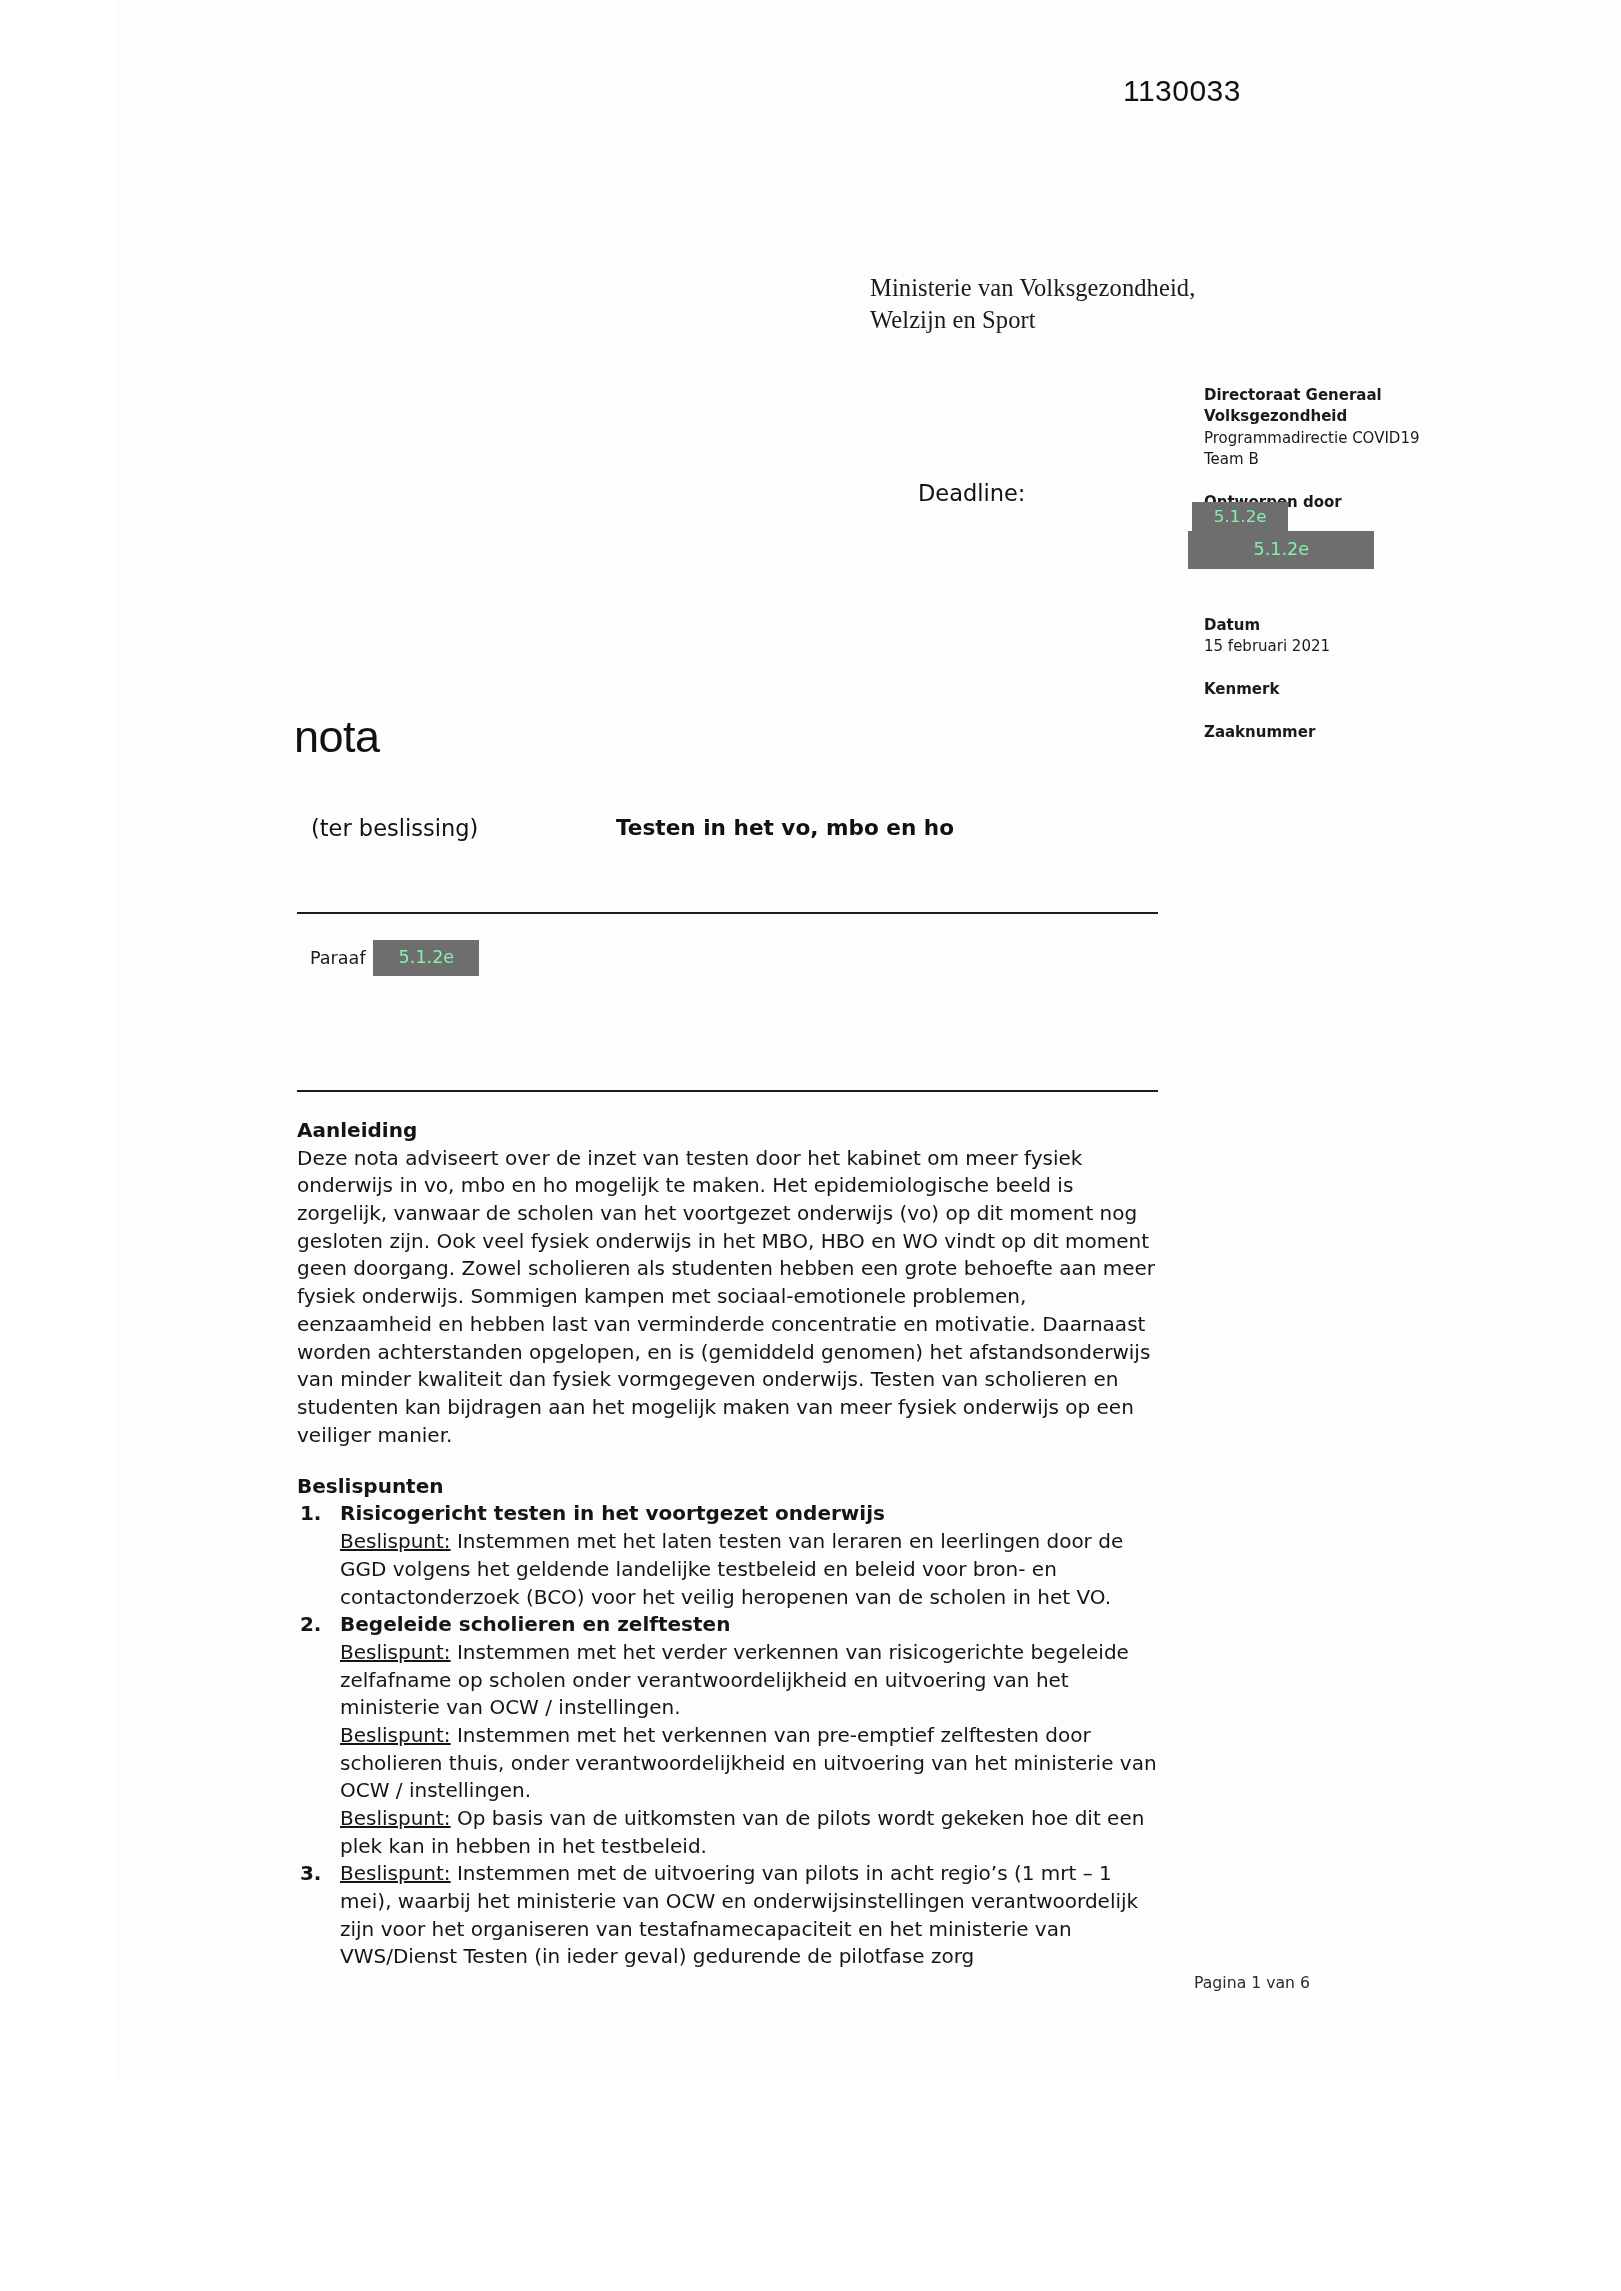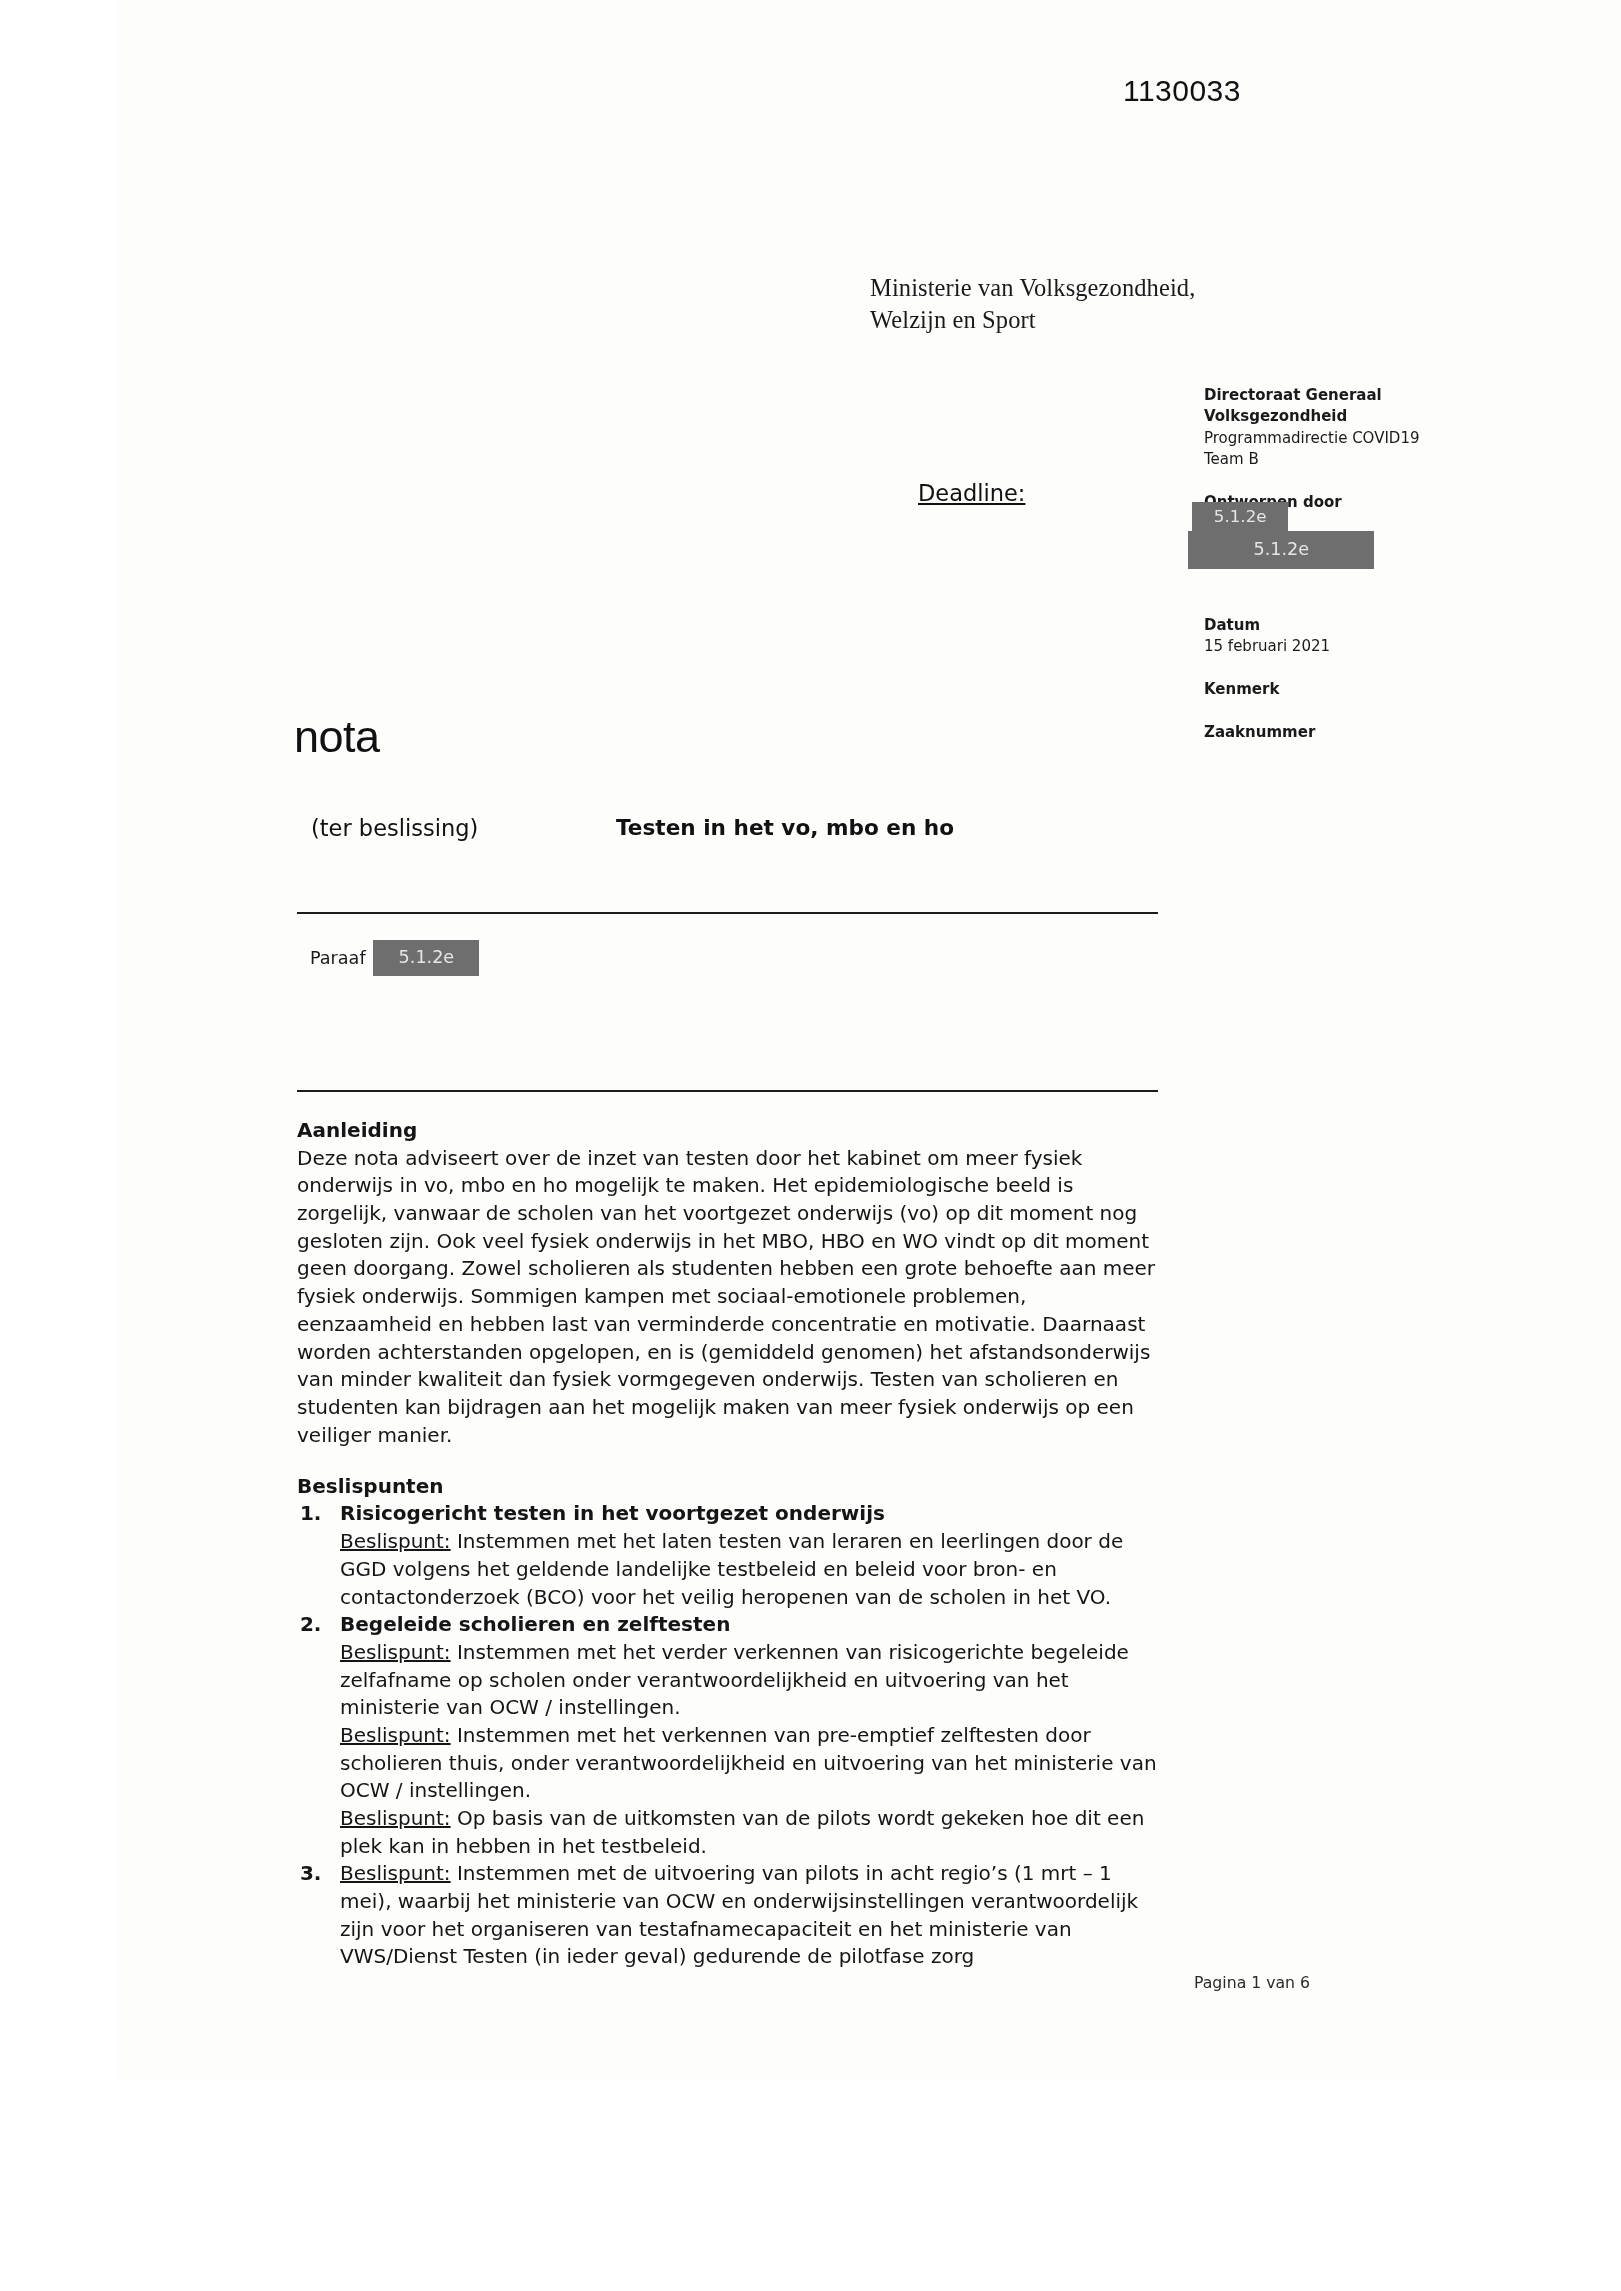--- a/index.html
+++ b/index.html
@@ -61,21 +61,20 @@
 
   
   .deadline {
     position: absolute;
     left: 918px;
     top: 480px;
     font-family: "DejaVu Sans", sans-serif;
     font-size: 22.5px;
     color: #111;
     white-space: nowrap;
-    text-decoration: underline;
   }
 
   
   .meta {
     position: absolute;
     left: 1204px;
     top: 385px;
     width: 323px;
     font-family: "DejaVu Sans", sans-serif;
     font-size: 15px;
@@ -95,21 +94,21 @@
   .meta-ontworpen .label {
     position: absolute;
     left: 0;
     top: 0;
     font-weight: bold;
     white-space: nowrap;
   }
 
   .redact {
     background: #6e6e6e;
-    color: #e5e5e5;
+    color: #86efac;
     font-family: "DejaVu Sans", sans-serif;
     display: inline-block;
     text-align: center;
     line-height: 1;
   }
   .redact-a {
     position: absolute;
     left: -11.8px;
     top: 9.8px;
     width: 96px;

